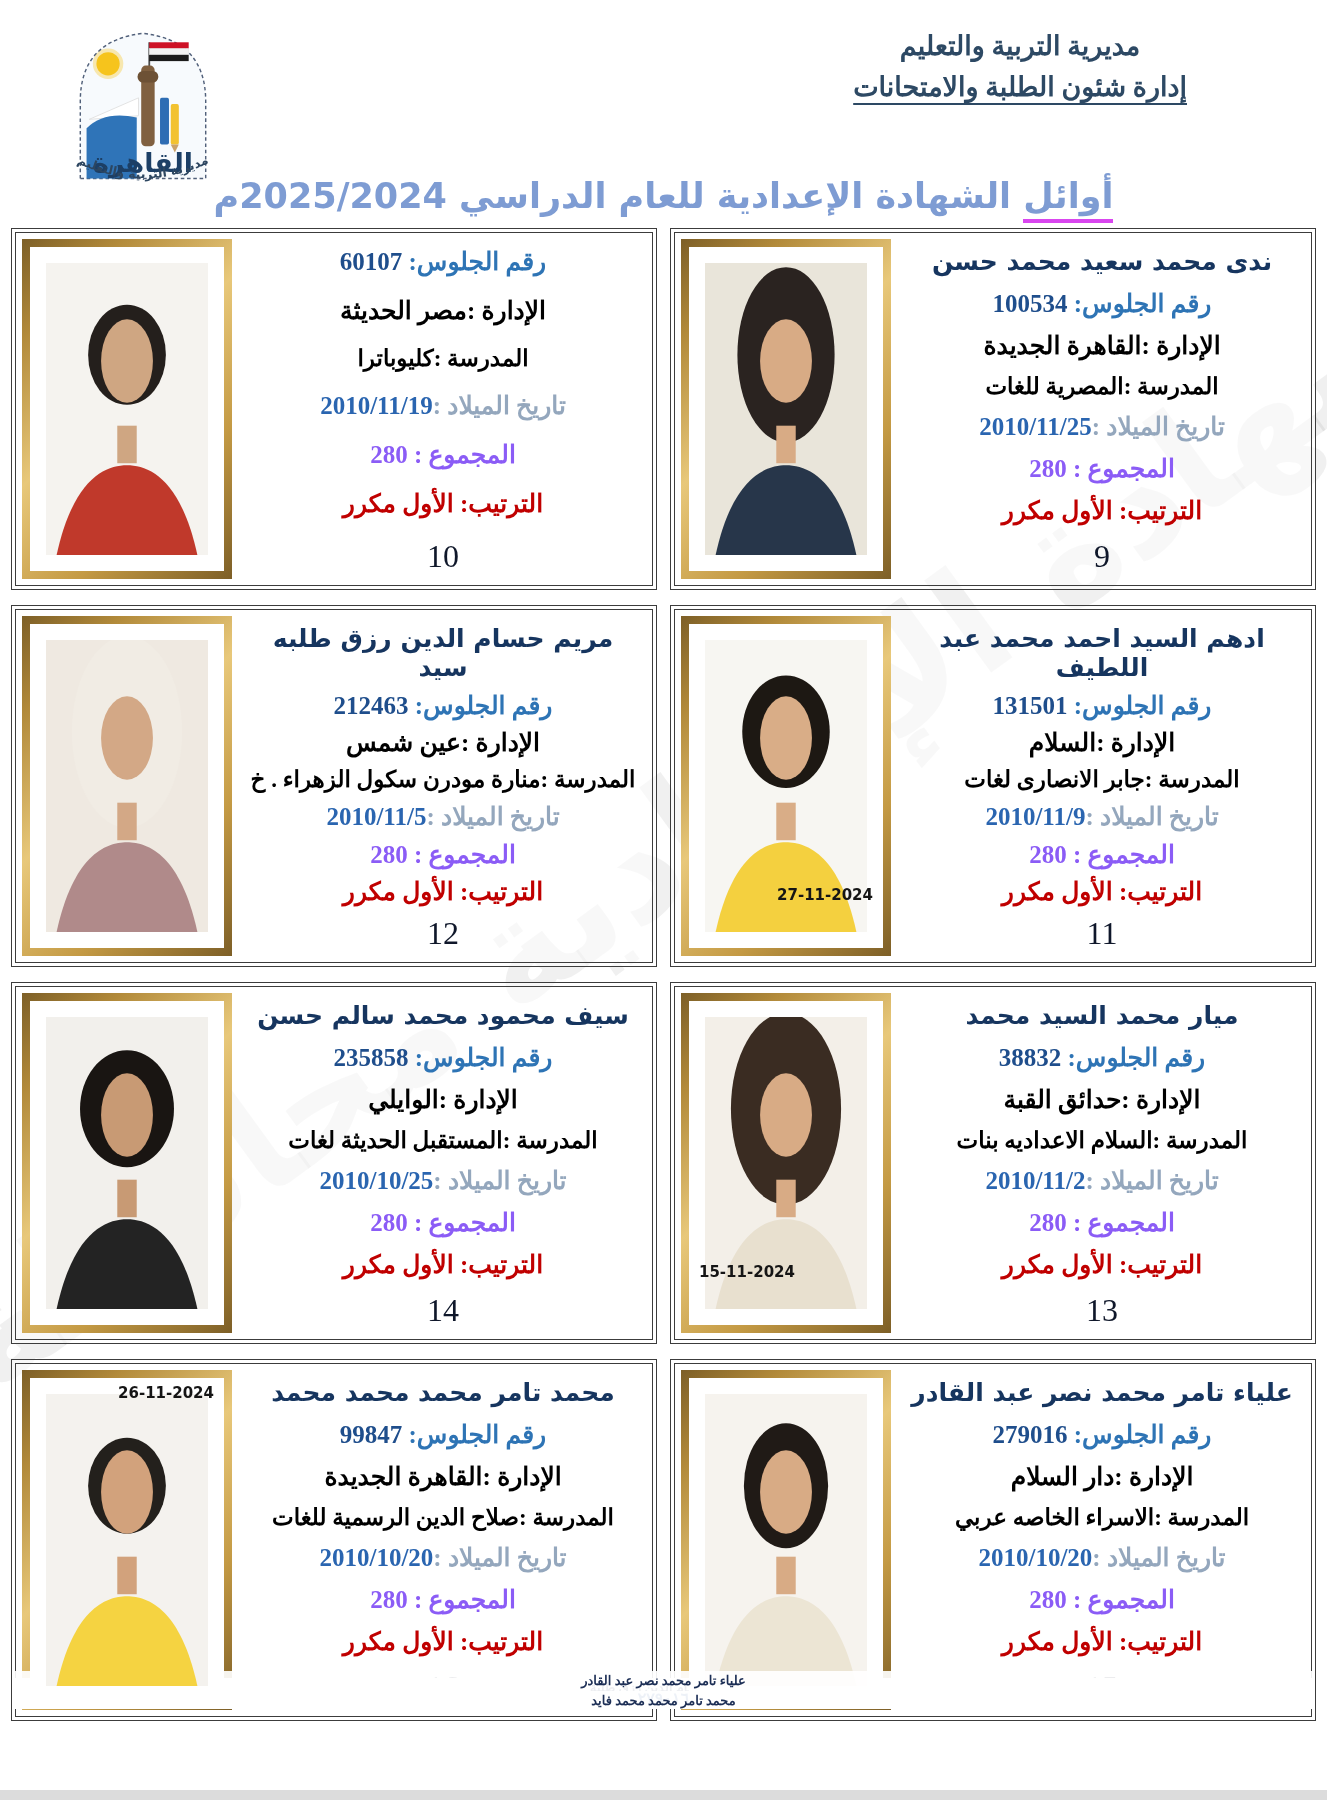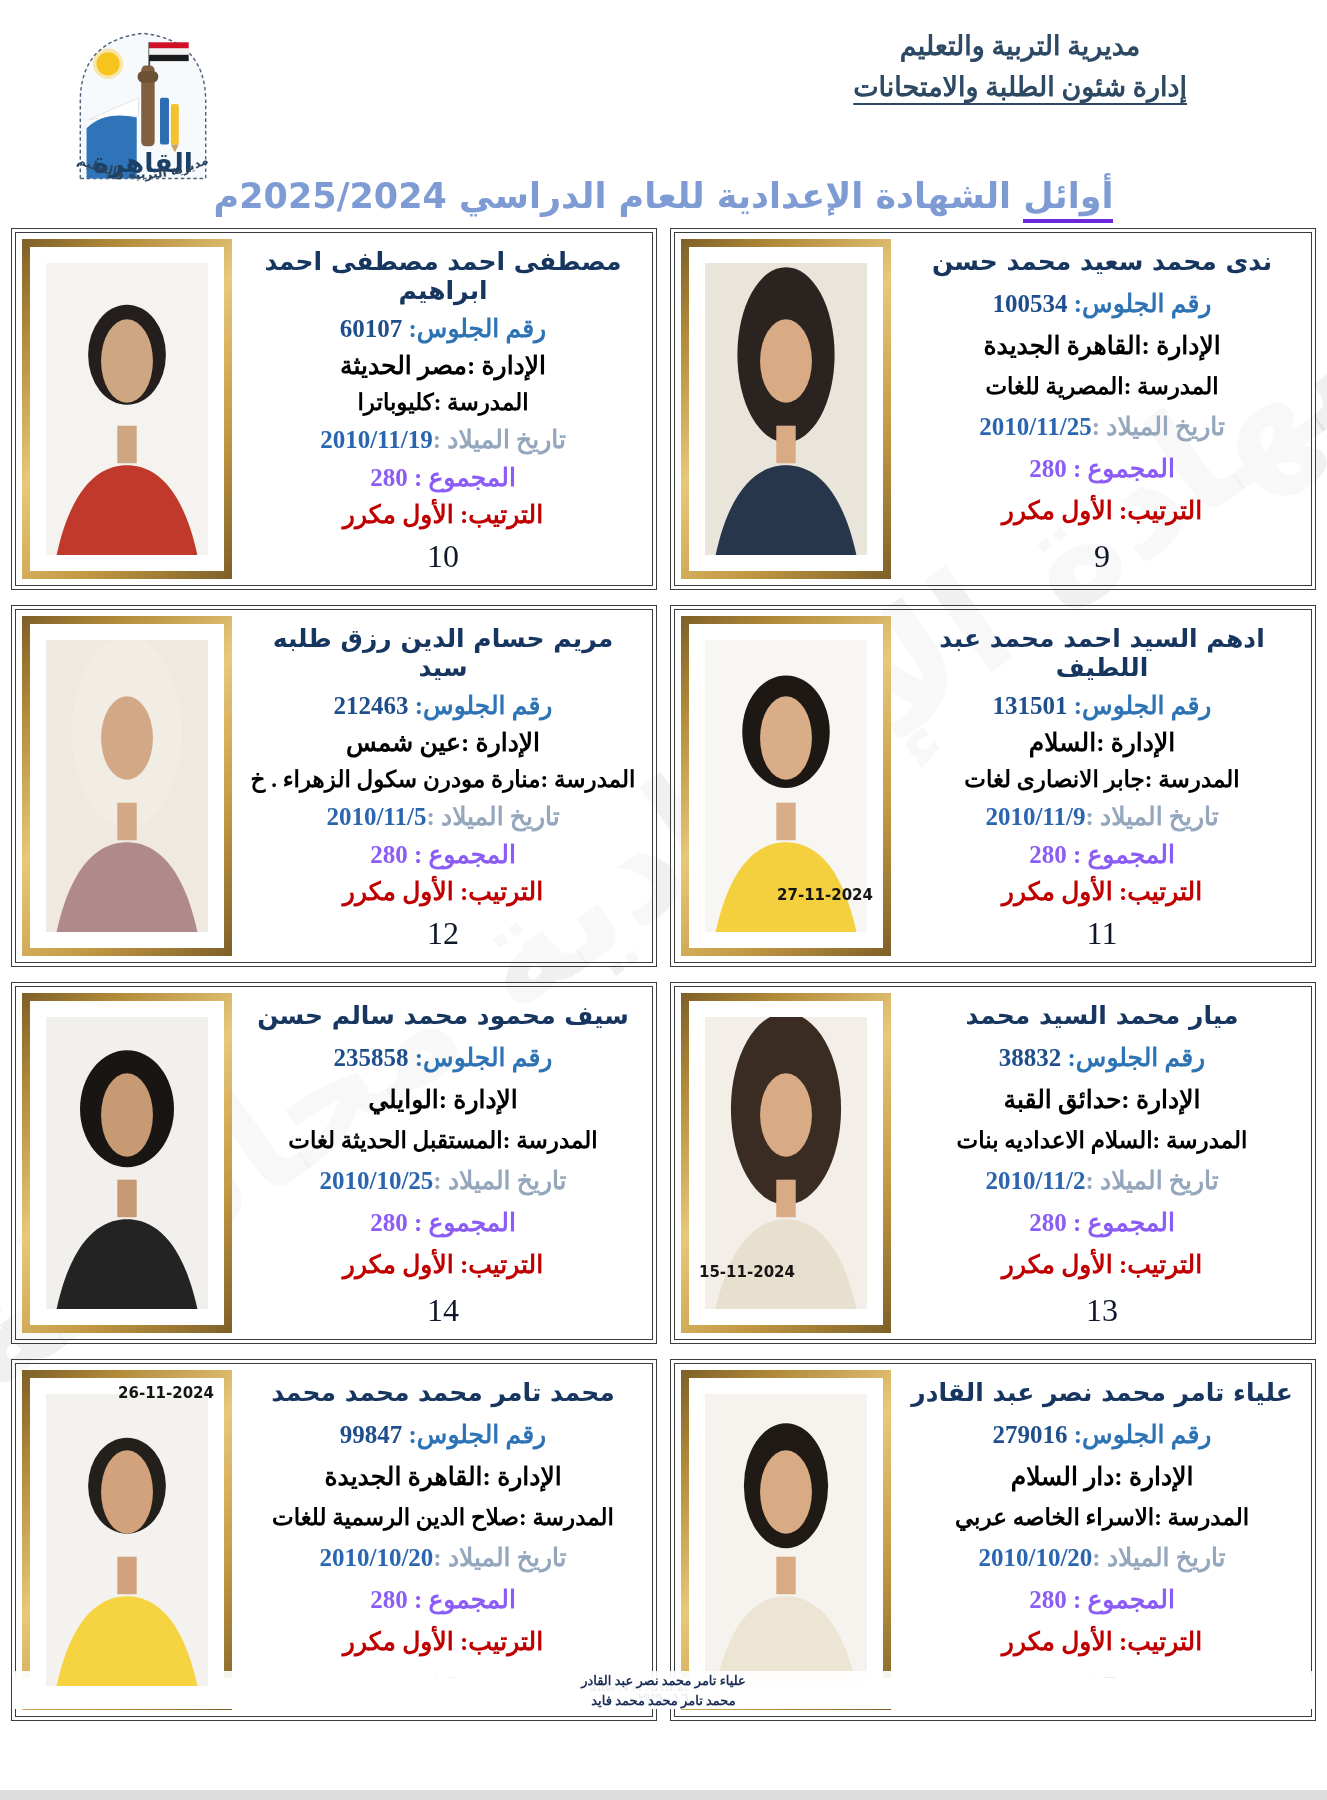--- a/index.html
+++ b/index.html
@@ -17,21 +17,21 @@
   .header{position:relative;height:172px;z-index:2}
   .logo{position:absolute;left:34px;top:19px;width:218px;height:172px}
   .logo svg{width:100%;height:100%}
   .header-text{position:absolute;top:26px;right:140px;text-align:center;color:#2d4964;
                font-size:27px;font-weight:bold;line-height:41px}
   .header-text .u{text-decoration:underline;text-underline-offset:7px}
 
   
   .title{position:relative;z-index:2;text-align:center;margin-top:4px;
          font-family:"DejaVu Sans",sans-serif;font-weight:bold;font-size:35px;color:#7e9cd3}
-  .title .tw{border-bottom:4px solid #6d28d9;padding-bottom:3px}
+  .title .tw{border-bottom:4px solid #d946ef;padding-bottom:3px}
 
   
   .grid{position:relative;z-index:1;display:grid;grid-template-columns:1fr 1fr;
         column-gap:13px;row-gap:15px;padding:12px 11px 0 11px}
   .card{border:1px solid #3c3c3c;padding:3px;height:362px;background:rgba(255,255,255,0.55)}
   .card-inner{border:1px solid #3c3c3c;height:100%;display:flex;direction:ltr;padding:6px;gap:8px}
 
   
   .photo-frame{flex:0 0 210px;width:210px;
      background:linear-gradient(135deg,#7d5f27 0%,#b28a3a 18%,#e8c87a 45%,#c49a44 72%,#7d5f27 100%);
@@ -153,21 +153,20 @@
             </svg>
 
           </div>
           <figcaption class="caption" style="position:absolute;left:12px;right:12px;bottom:12px;background:rgba(255,255,255,0.92)">
             <div class="cap-main">مصطفى أحمد مصطفى أحمد</div>
             <div class="cap-sub">23-11-2024-QS</div>
 
           </figcaption>
         </figure>
         <div class="card-body">
-          <h3 class="s-name">مصطفى احمد مصطفى احمد ابراهيم</h3>
           <p class="row r-seat"><span class="lbl">رقم الجلوس:</span> <span class="val">60107</span></p>
           <p class="row r-admin"><span>الإدارة :</span><span>مصر الحديثة</span></p>
           <p class="row r-school"><span>المدرسة :</span><span>كليوباترا</span></p>
           <p class="row r-dob"><span class="lbl-dob">تاريخ الميلاد :</span><span class="val-dob">2010/11/19</span></p>
           <p class="row r-total"><span>المجموع :</span> <span>280</span></p>
           <p class="row r-rank"><span>الترتيب:</span> <span>الأول مكرر</span></p>
           <div class="s-index">10</div>
         </div>
       </div>
     </article>

